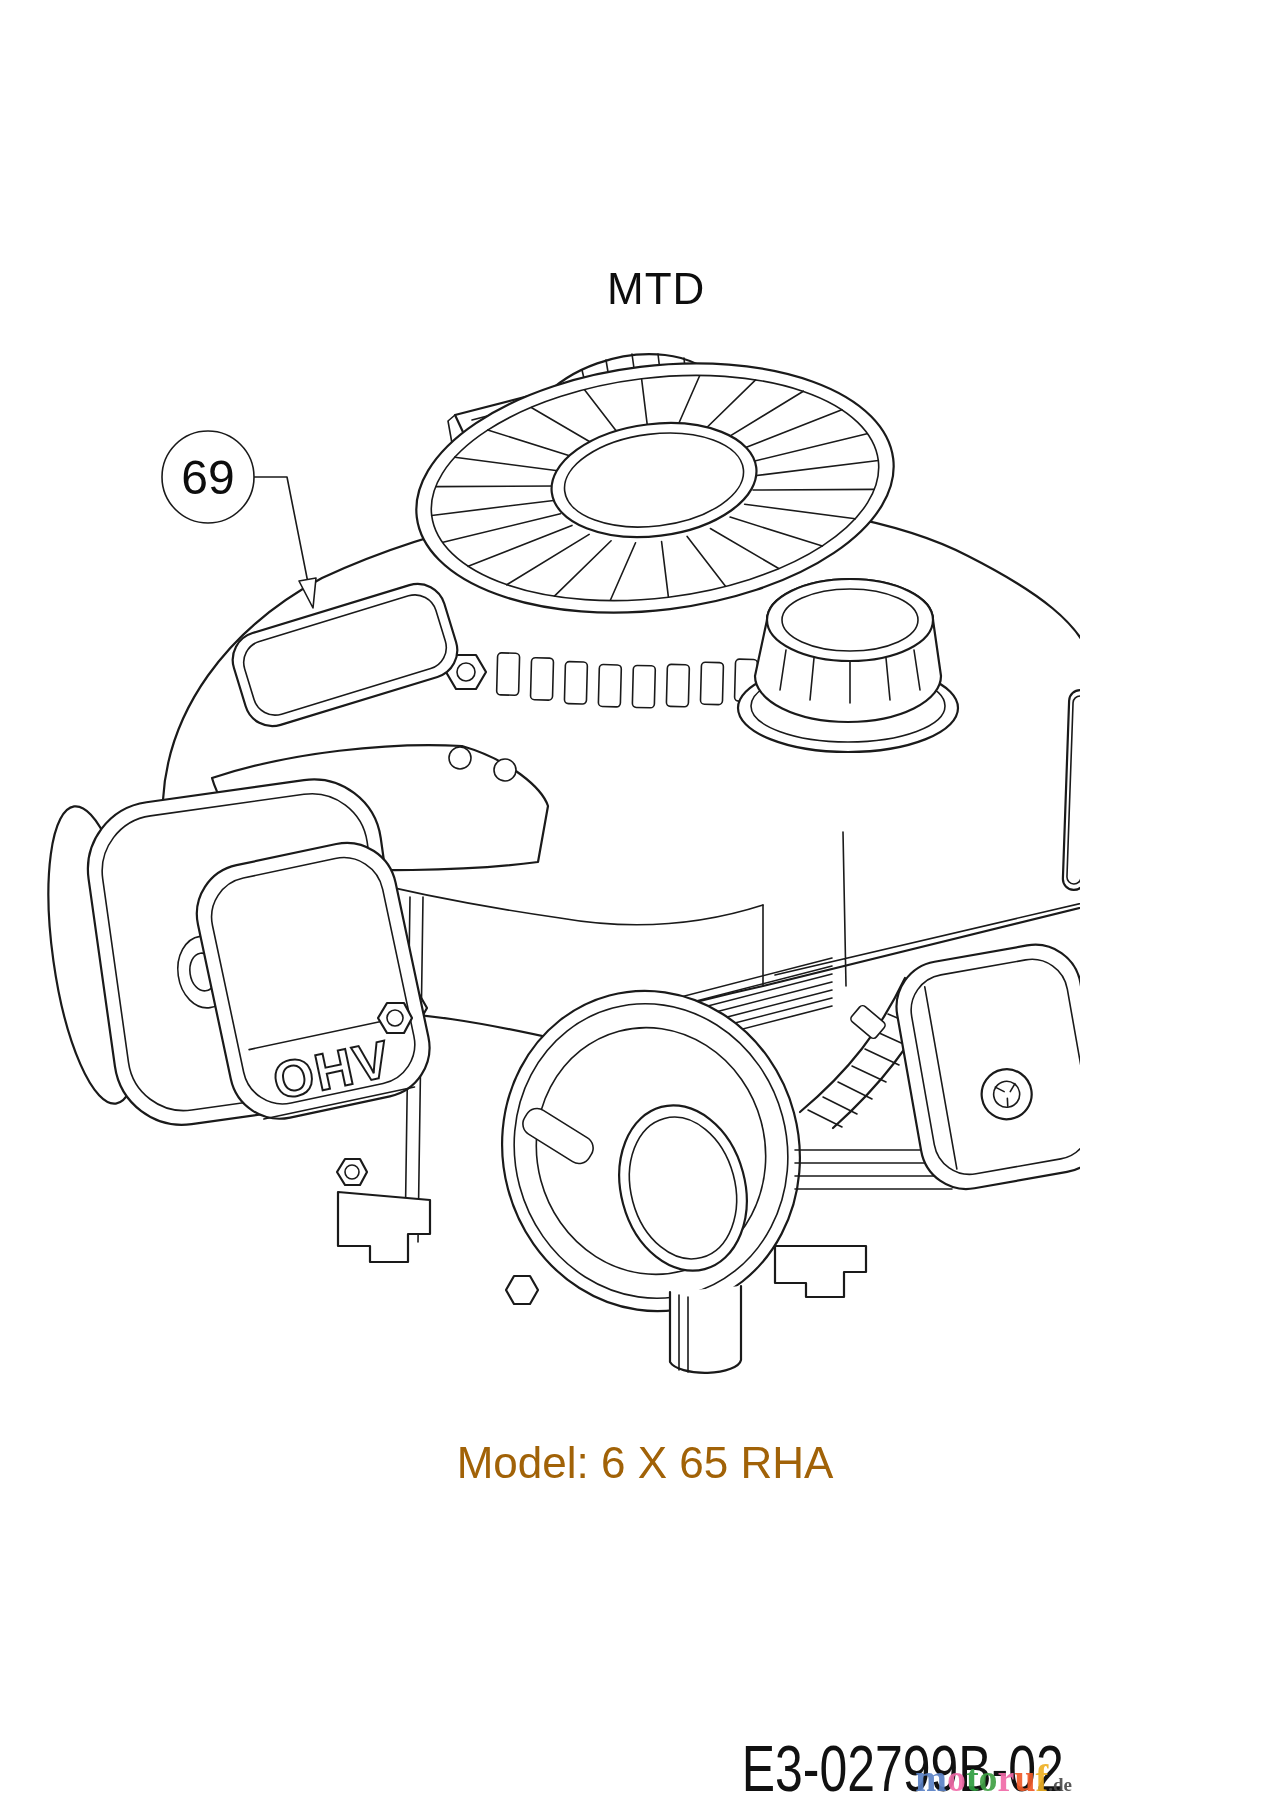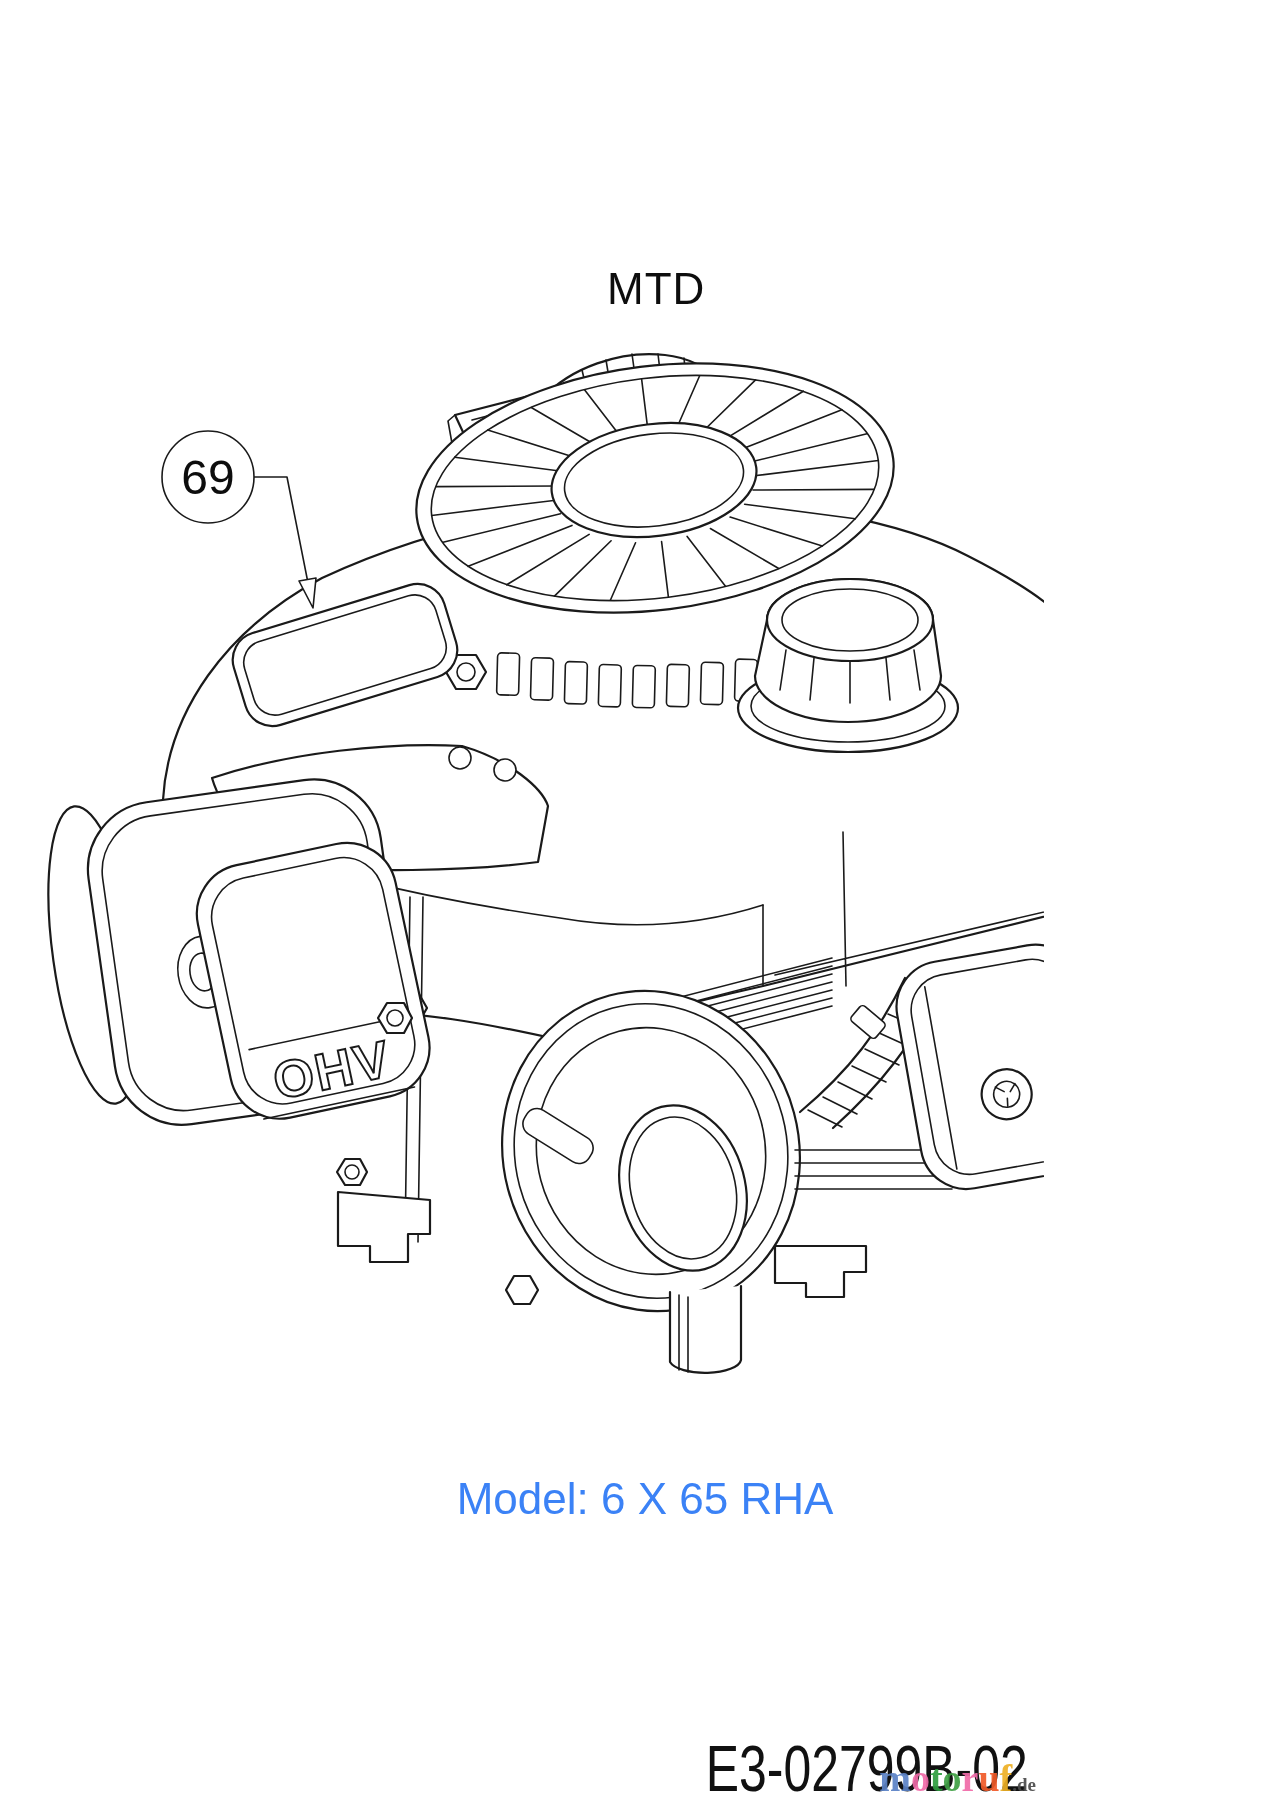--- a/index.html
+++ b/index.html
@@ -1,20 +1,20 @@
 <!DOCTYPE html>
 <html><head>
 <meta charset="utf-8">
 <style>
   html,body{margin:0;padding:0;background:#ffffff;}
   #page{position:relative;width:1044px;height:1800px;background:#ffffff;overflow:hidden;
-        font-family:"Liberation Sans",sans-serif;color:#111;}
+        font-family:"Liberation Sans",sans-serif;color:#111;padding-left:36px;}
   .abs{position:absolute;}
   #brand-title{left:607px;top:264px;font-size:44px;letter-spacing:1px;color:#0d0d0d;}
-  #model-line{left:645px;top:1438px;transform:translateX(-50%);font-size:44px;color:#3b82f6;white-space:nowrap;margin-top:36px;}
+  #model-line{left:645px;top:1438px;transform:translateX(-50%);font-size:44px;color:#a16207;white-space:nowrap;}
   #part-code{right:16px;top:1732px;font-size:64px;color:#111;transform:scaleX(.78);transform-origin:100% 50%;white-space:nowrap;}
   #watermark{right:8px;top:1753px;font-family:"Liberation Serif",serif;font-weight:bold;
              font-size:38px;line-height:1;white-space:nowrap;opacity:.92;z-index:5;margin-top:6px;}
   #watermark .suffix{font-size:19px;font-weight:bold;}
   svg{position:absolute;left:0;top:0;}
   .ink{stroke:#1a1a1a;fill:none;stroke-width:2.2;stroke-linecap:round;stroke-linejoin:round;}
   .ink-thin{stroke:#1a1a1a;fill:none;stroke-width:1.6;stroke-linecap:round;stroke-linejoin:round;}
   .paper{fill:#ffffff;}
   .balloon-num{font-family:"Liberation Sans",sans-serif;font-size:48px;fill:#0d0d0d;}
   .emboss{font-family:"Liberation Sans",sans-serif;font-size:52px;font-weight:bold;letter-spacing:2px;

